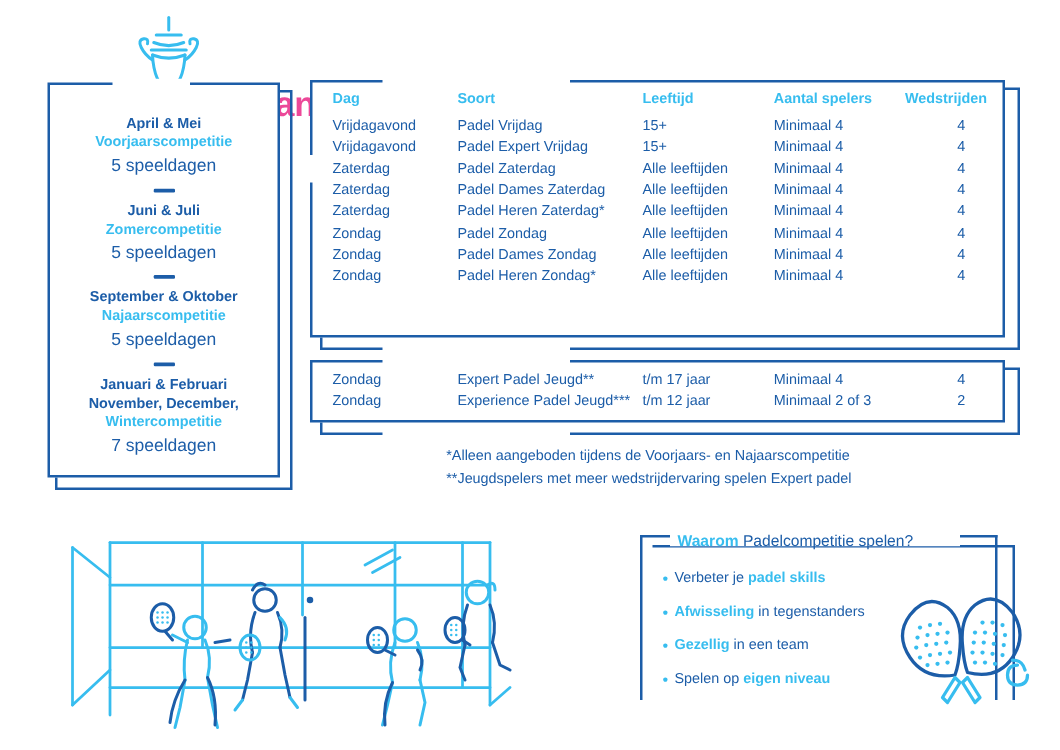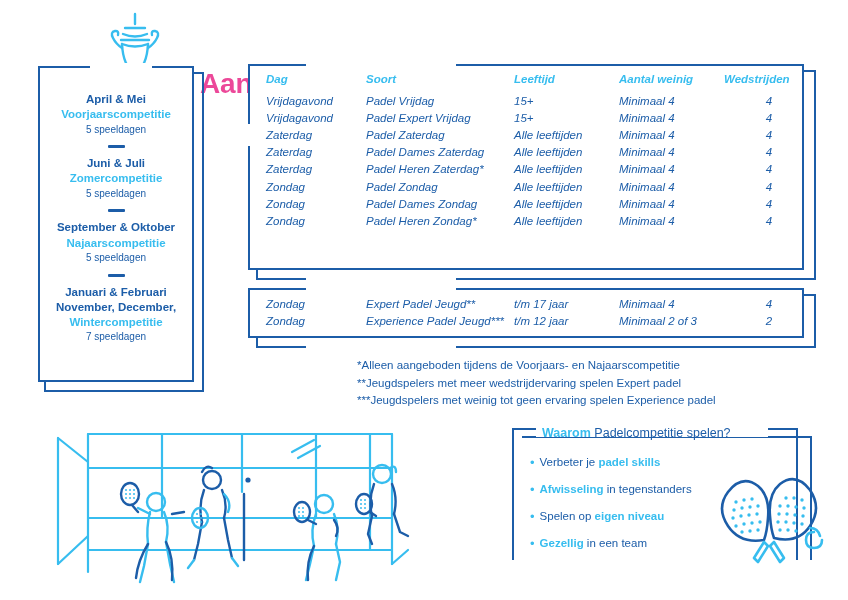--- a/index.html
+++ b/index.html
@@ -24,21 +24,21 @@
     color: #ec4899;
     letter-spacing: -0.2px;
     white-space: nowrap;
     margin-top: 48px;
   }
 
   
   #trophy { position: absolute; left: 95px; top: 8px; width: 80px; height: 90px; }
 
   
-  #sidebar-panel { position: absolute; left: 38px; top: 66px; width: 166px; height: 326px; }
+  #sidebar-panel { position: absolute; left: 38px; top: 66px; width: 196px; height: 326px; }
   .side-frame-outer {
     position: absolute; left: 6px; top: 6px; right: 0; bottom: 0;
     border: 2.5px solid #1c5da8;
   }
   .side-frame-inner {
     position: absolute; left: 0; top: 0; right: 10px; bottom: 10px;
     border: 2.5px solid #1c5da8;
     background: #ffffff;
   }
   .side-notch {
@@ -51,21 +51,21 @@
     justify-content: flex-start;
   }
   .season-block { text-align: center; width: 100%; }
   .season-months {
     font-size: 11.5px; font-weight: bold; color: #1c5da8; line-height: 1.32;
   }
   .season-name {
     font-size: 11.5px; font-weight: bold; color: #37bdef; line-height: 1.35;
   }
   .season-days {
-    font-size: 10px; color: #1c5da8; line-height: 1.35;
+    font-size: 14px; color: #1c5da8; line-height: 1.35;
   }
   .season-sep {
     width: 17px; height: 3px; background: #1c5da8; margin: 9px auto 8px auto; border-radius: 1px;
   }
 
   
   #table-main-wrap { position: absolute; left: 248px; top: 64px; width: 568px; height: 216px; }
   #table-youth-wrap { position: absolute; left: 248px; top: 288px; width: 568px; height: 60px; }
 
   .tbl-frame-outer {
@@ -76,21 +76,20 @@
     position: absolute; left: 0; top: 0; right: 12px; bottom: 10px;
     border: 2.5px solid #1c5da8; background: #ffffff;
   }
   .tbl-notch-top { position: absolute; left: 58px; top: -3px; width: 150px; height: 7px; background:#fff; }
   .tbl-notch-bot { position: absolute; left: 58px; bottom: -3px; width: 150px; height: 7px; background:#fff; }
   .tbl-notch-left { position: absolute; left: -3px; top: 60px; width: 7px; height: 22px; background:#fff; }
 
   .tbl-inner-content {
     position: absolute; left: 0; top: 0; right: 12px; bottom: 10px;
     padding: 9px 12px 8px 18px;
-    font-style: italic;
   }
   table.data-table { width: 100%; border-collapse: collapse; table-layout: fixed; }
   table.data-table th {
     text-align: left; font-size: 11.5px; font-weight: bold; color: #37bdef;
     padding: 0 0 7px 0; white-space: nowrap;
   }
   table.data-table td {
     text-align: left; font-size: 11.5px; color: #1c5da8;
     padding: 2.6px 0; white-space: nowrap;
   }
@@ -210,21 +209,21 @@
             <col class="col-soort">
             <col class="col-leeftijd">
             <col class="col-spelers">
             <col class="col-wedstrijden">
         </colgroup>
         <thead>
             <tr>
           <th>Dag</th>
           <th>Soort</th>
           <th>Leeftijd</th>
-          <th>Aantal weinig</th>
+          <th>Aantal spelers</th>
           <th>Wedstrijden</th>
         </tr>
           </thead>
         <tbody>
           <tr>
             <td>Vrijdagavond</td>
             <td>Padel Vrijdag</td>
             <td>15+</td>
             <td>Minimaal 4</td>
             <td class="c-center">4</td>
@@ -313,43 +312,42 @@
             <td class="c-center">2</td>
           </tr>
         </tbody>
       </table>
     </div>
   </div>
 
   <div id="footnotes">
     <div class="footnote">*Alleen aangeboden tijdens de Voorjaars- en Najaarscompetitie</div>
     <div class="footnote">**Jeugdspelers met meer wedstrijdervaring spelen Expert padel</div>
-    <div class="footnote">***Jeugdspelers met weinig tot geen ervaring spelen Experience padel</div>
   </div>
 
   <div id="why-box">
     <div class="why-frame-outer"></div>
     <div class="why-frame"></div>
     <div class="why-title-notch"></div>
     <div id="why-title">
       <span class="hi">Waarom</span>
       <span class="rest">Padelcompetitie spelen?</span>
     </div>
     <div class="why-list">
       <div class="why-item">
         <span class="dot">•</span><span>Verbeter je </span><span class="hi">padel skills</span><span></span>
       </div>
       <div class="why-item">
         <span class="dot">•</span><span></span><span class="hi">Afwisseling</span><span> in tegenstanders</span>
       </div>
       <div class="why-item">
+        <span class="dot">•</span><span></span><span class="hi">Gezellig</span><span> in een team</span>
+      </div>
+      <div class="why-item">
         <span class="dot">•</span><span>Spelen op </span><span class="hi">eigen niveau</span><span></span>
-      </div>
-      <div class="why-item">
-        <span class="dot">•</span><span></span><span class="hi">Gezellig</span><span> in een team</span>
       </div>
     </div>
   </div>
 
   <div id="rackets">
     <svg viewBox="0 0 128 120" width="128" height="120">
       <g fill="none" stroke="#1c5da8" stroke-width="2.6" stroke-linecap="round" stroke-linejoin="round">
         <path d="M58 78 Q34 82 22 64 Q10 46 22 30 Q36 12 52 24 Q64 34 62 56 Q61 70 58 78 Z"></path>
         <path d="M68 76 Q92 82 104 64 Q116 46 104 28 Q90 10 74 22 Q62 32 64 54 Q65 68 68 76 Z"></path>
       </g>

